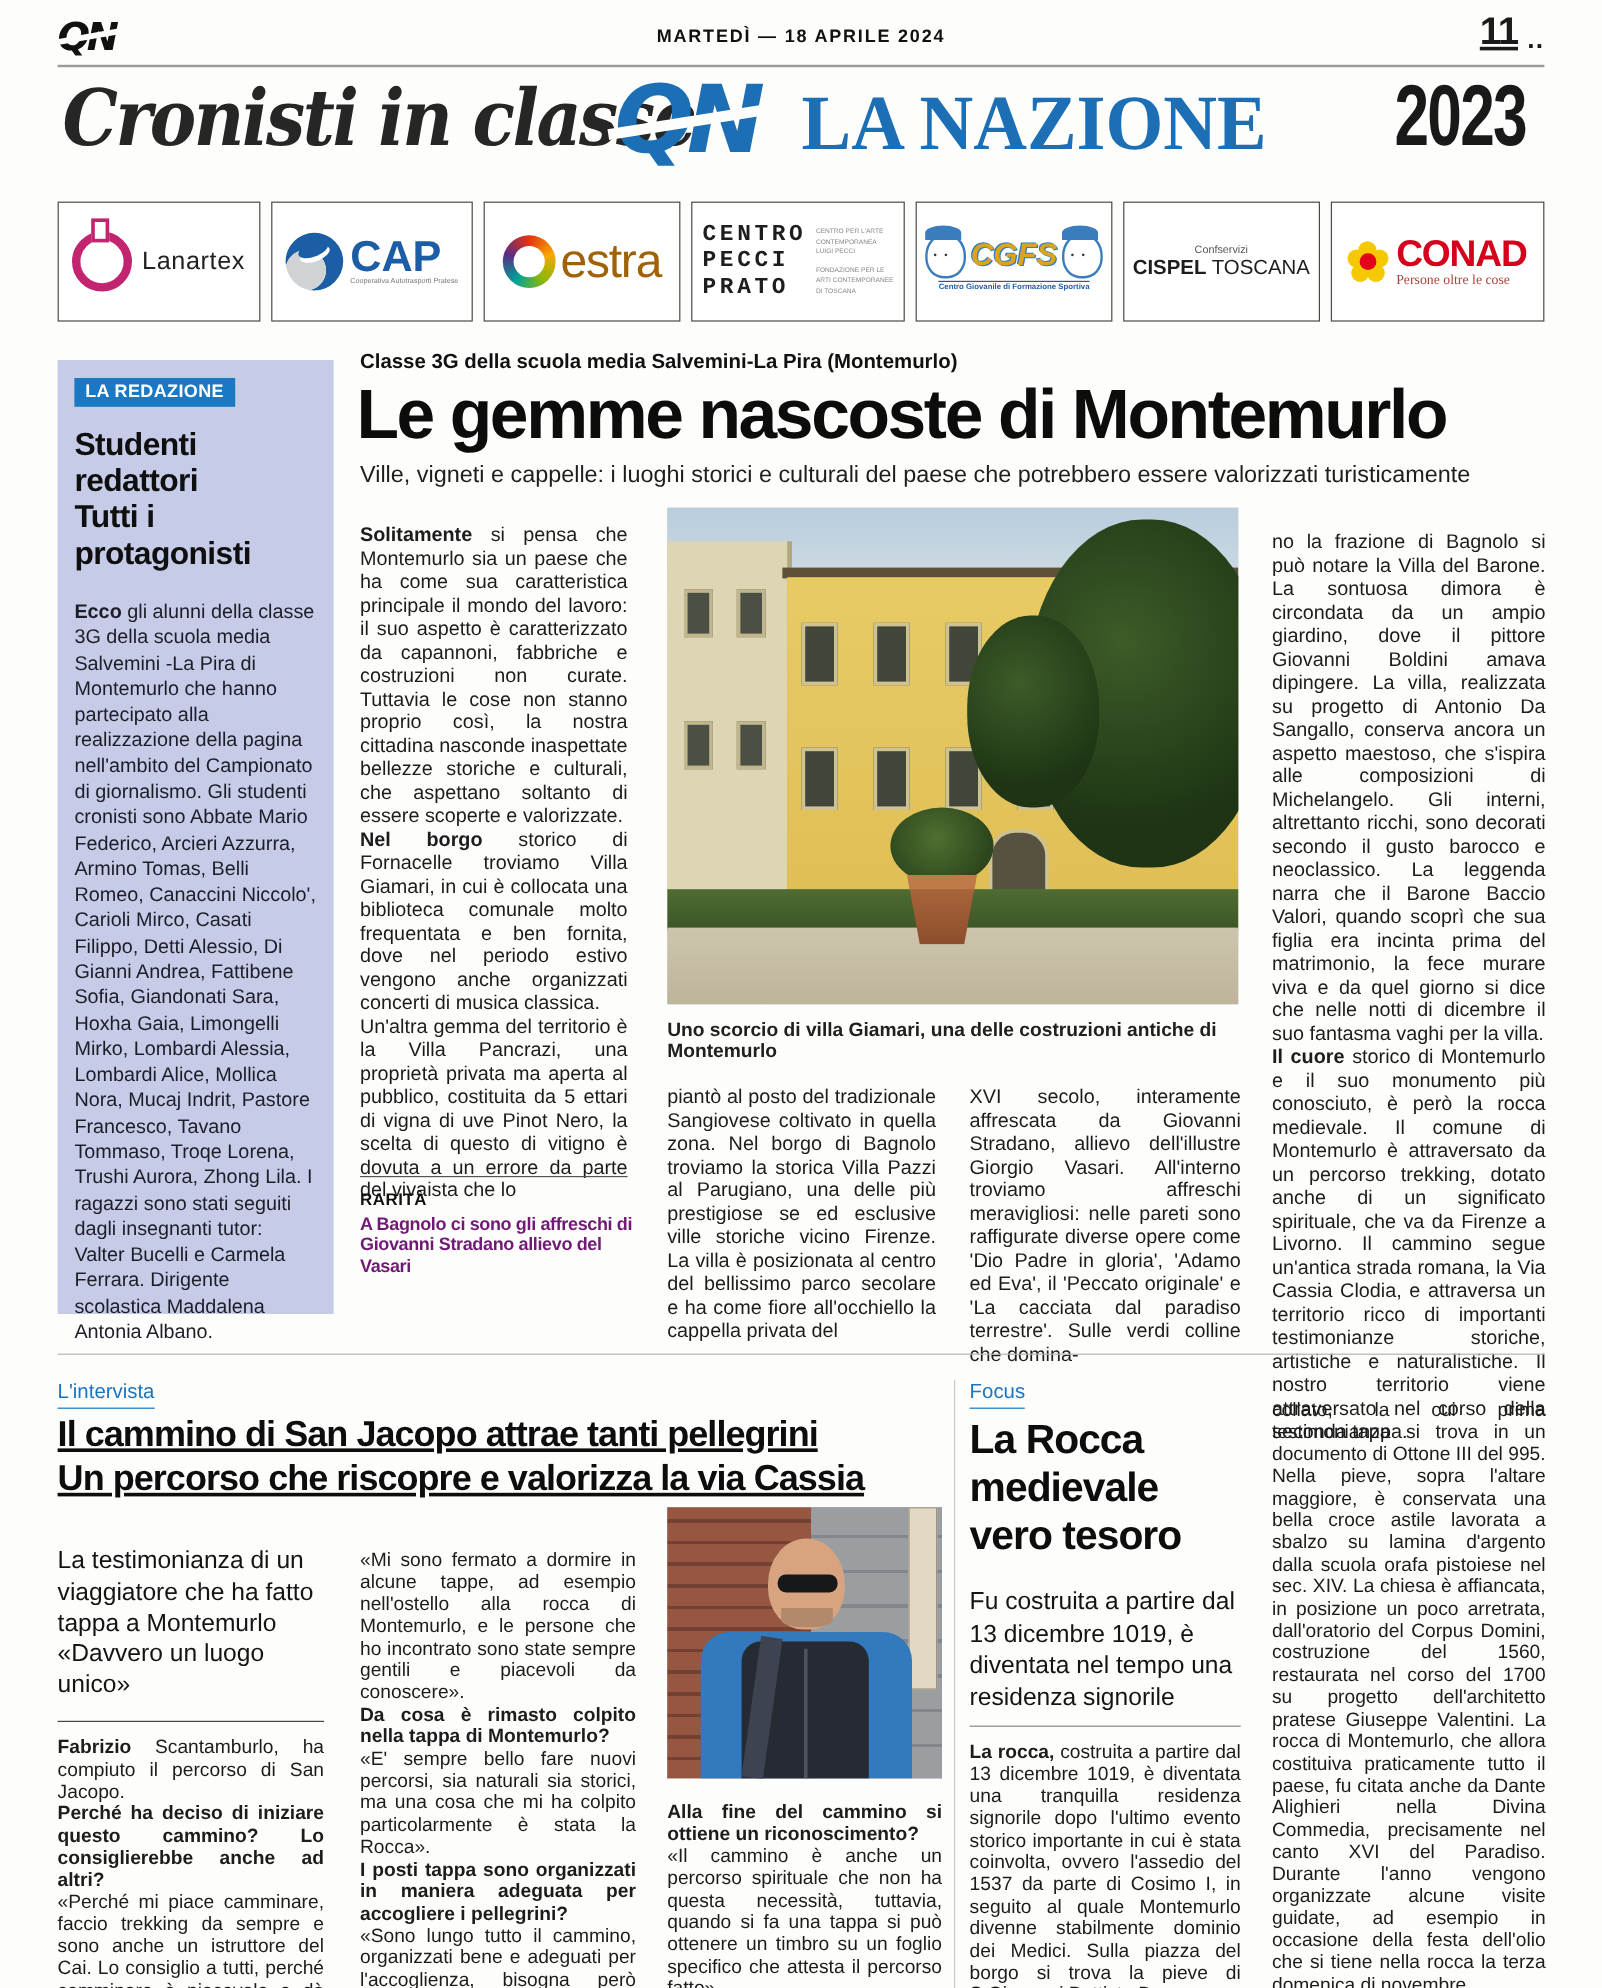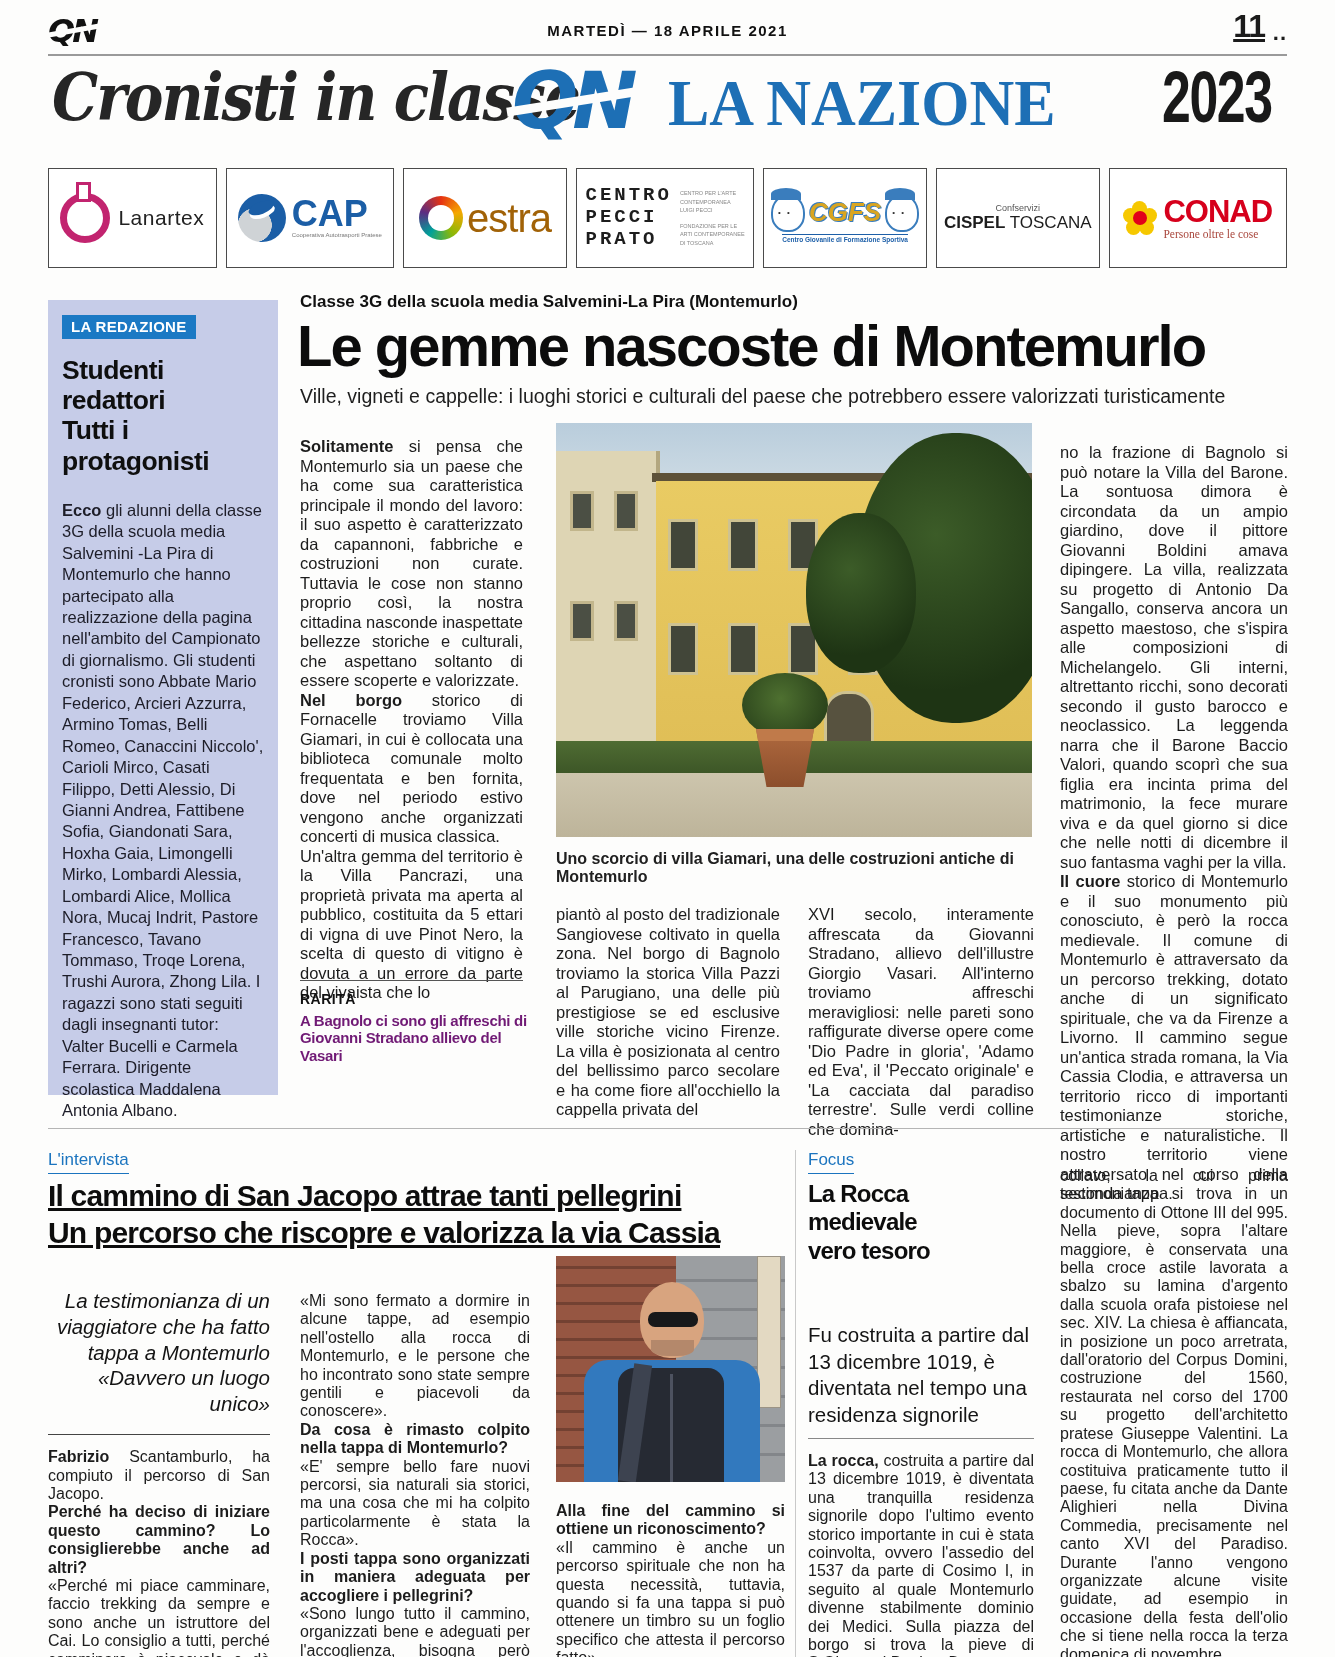--- a/index.html
+++ b/index.html
@@ -106,25 +106,25 @@
   
   #bottom-rule{left:48px;right:48px;top:1128px;border-top:1px solid #b5b5b5;}
   .section-label{position:absolute;font-size:17px;color:#1b74bf;border-bottom:1px solid #1b74bf;padding-bottom:3px;}
   #interview-headline{left:48px;top:1178px;font-size:30px;font-weight:900;letter-spacing:-0.8px;
                       line-height:1.22;color:#0d0d0d;white-space:nowrap;text-decoration:underline;}
   .bcol{position:absolute;font-size:16px;line-height:18.4px;text-align:justify;color:#1c1c1c;}
   .bcol p{margin:0;}
   #int-colA{left:48px;top:1288px;width:222px;}
   #int-colB{left:300px;top:1292px;width:230px;}
   #int-colC{left:556px;top:1502px;width:229px;}
-  .intro{font-size:20.5px;line-height:1.26;text-align:right;color:#141414;font-style:italic;}
+  .intro{font-size:20.5px;line-height:1.26;text-align:left;color:#141414;}
   .intro-rule{border-top:1px solid #444;margin:17px 0 13px;width:100%;}
   .q{font-weight:bold;}
   #bottom-vrule{left:795px;top:1150px;width:1px;height:507px;background:#c9c9c9;}
-  #focus-headline{left:808px;top:1180px;font-size:24px;font-weight:900;letter-spacing:-0.8px;line-height:1.18;color:#0d0d0d;}
+  #focus-headline{left:808px;top:1180px;font-size:34px;font-weight:900;letter-spacing:-0.8px;line-height:1.18;color:#0d0d0d;}
   #focus-standfirst{left:808px;top:1322px;width:226px;font-size:20.5px;line-height:1.3;color:#141414;}
   #focus-rule{left:808px;top:1438px;width:226px;border-top:1px solid #888;}
   #focus-body{left:808px;top:1452px;width:226px;}
   #cont-col{left:1060px;top:1167px;width:228px;}
   
   #man-photo{left:556px;top:1256px;width:229px;height:226px;overflow:hidden;background:#95989b;}
   #man-photo .bricks{position:absolute;left:0;top:0;width:120px;height:100%;
      background:repeating-linear-gradient(0deg,#965642 0 15px,#734132 15px 18px);}
   #man-photo .stones{position:absolute;right:0;top:0;width:109px;height:100%;
      background:repeating-linear-gradient(0deg,#9b9ea1 0 26px,#83868a 26px 29px);}
@@ -137,21 +137,21 @@
   #man-photo .glasses{position:absolute;left:92px;top:56px;width:50px;height:15px;background:#17181a;border-radius:7px;}
   #man-photo .beard{position:absolute;left:95px;top:84px;width:43px;height:16px;background:#b4886b;border-radius:0 0 40% 40%;}
 </style>
 </head>
 <body>
 
 <div class="abs" id="qn-logo">
   <span>QN</span>
   <span class="swoosh"></span>
 </div>
-<div class="abs" id="header-date">MARTEDÌ — 18 APRILE 2021</div>
+<div class="abs" id="header-date">MARTEDÌ — 18 APRILE 2024</div>
 <div class="abs" id="page-num">11</div>
 <div class="abs" id="page-dots">..</div>
 <div class="abs" id="header-rule"></div>
 
 <div class="abs" id="mast-script">Cronisti in classe</div>
 <div class="abs" id="mast-qn">
   <span>QN</span>
   <span class="swoosh"></span>
 </div>
 <div class="abs" id="mast-nazione">LA NAZIONE</div>

